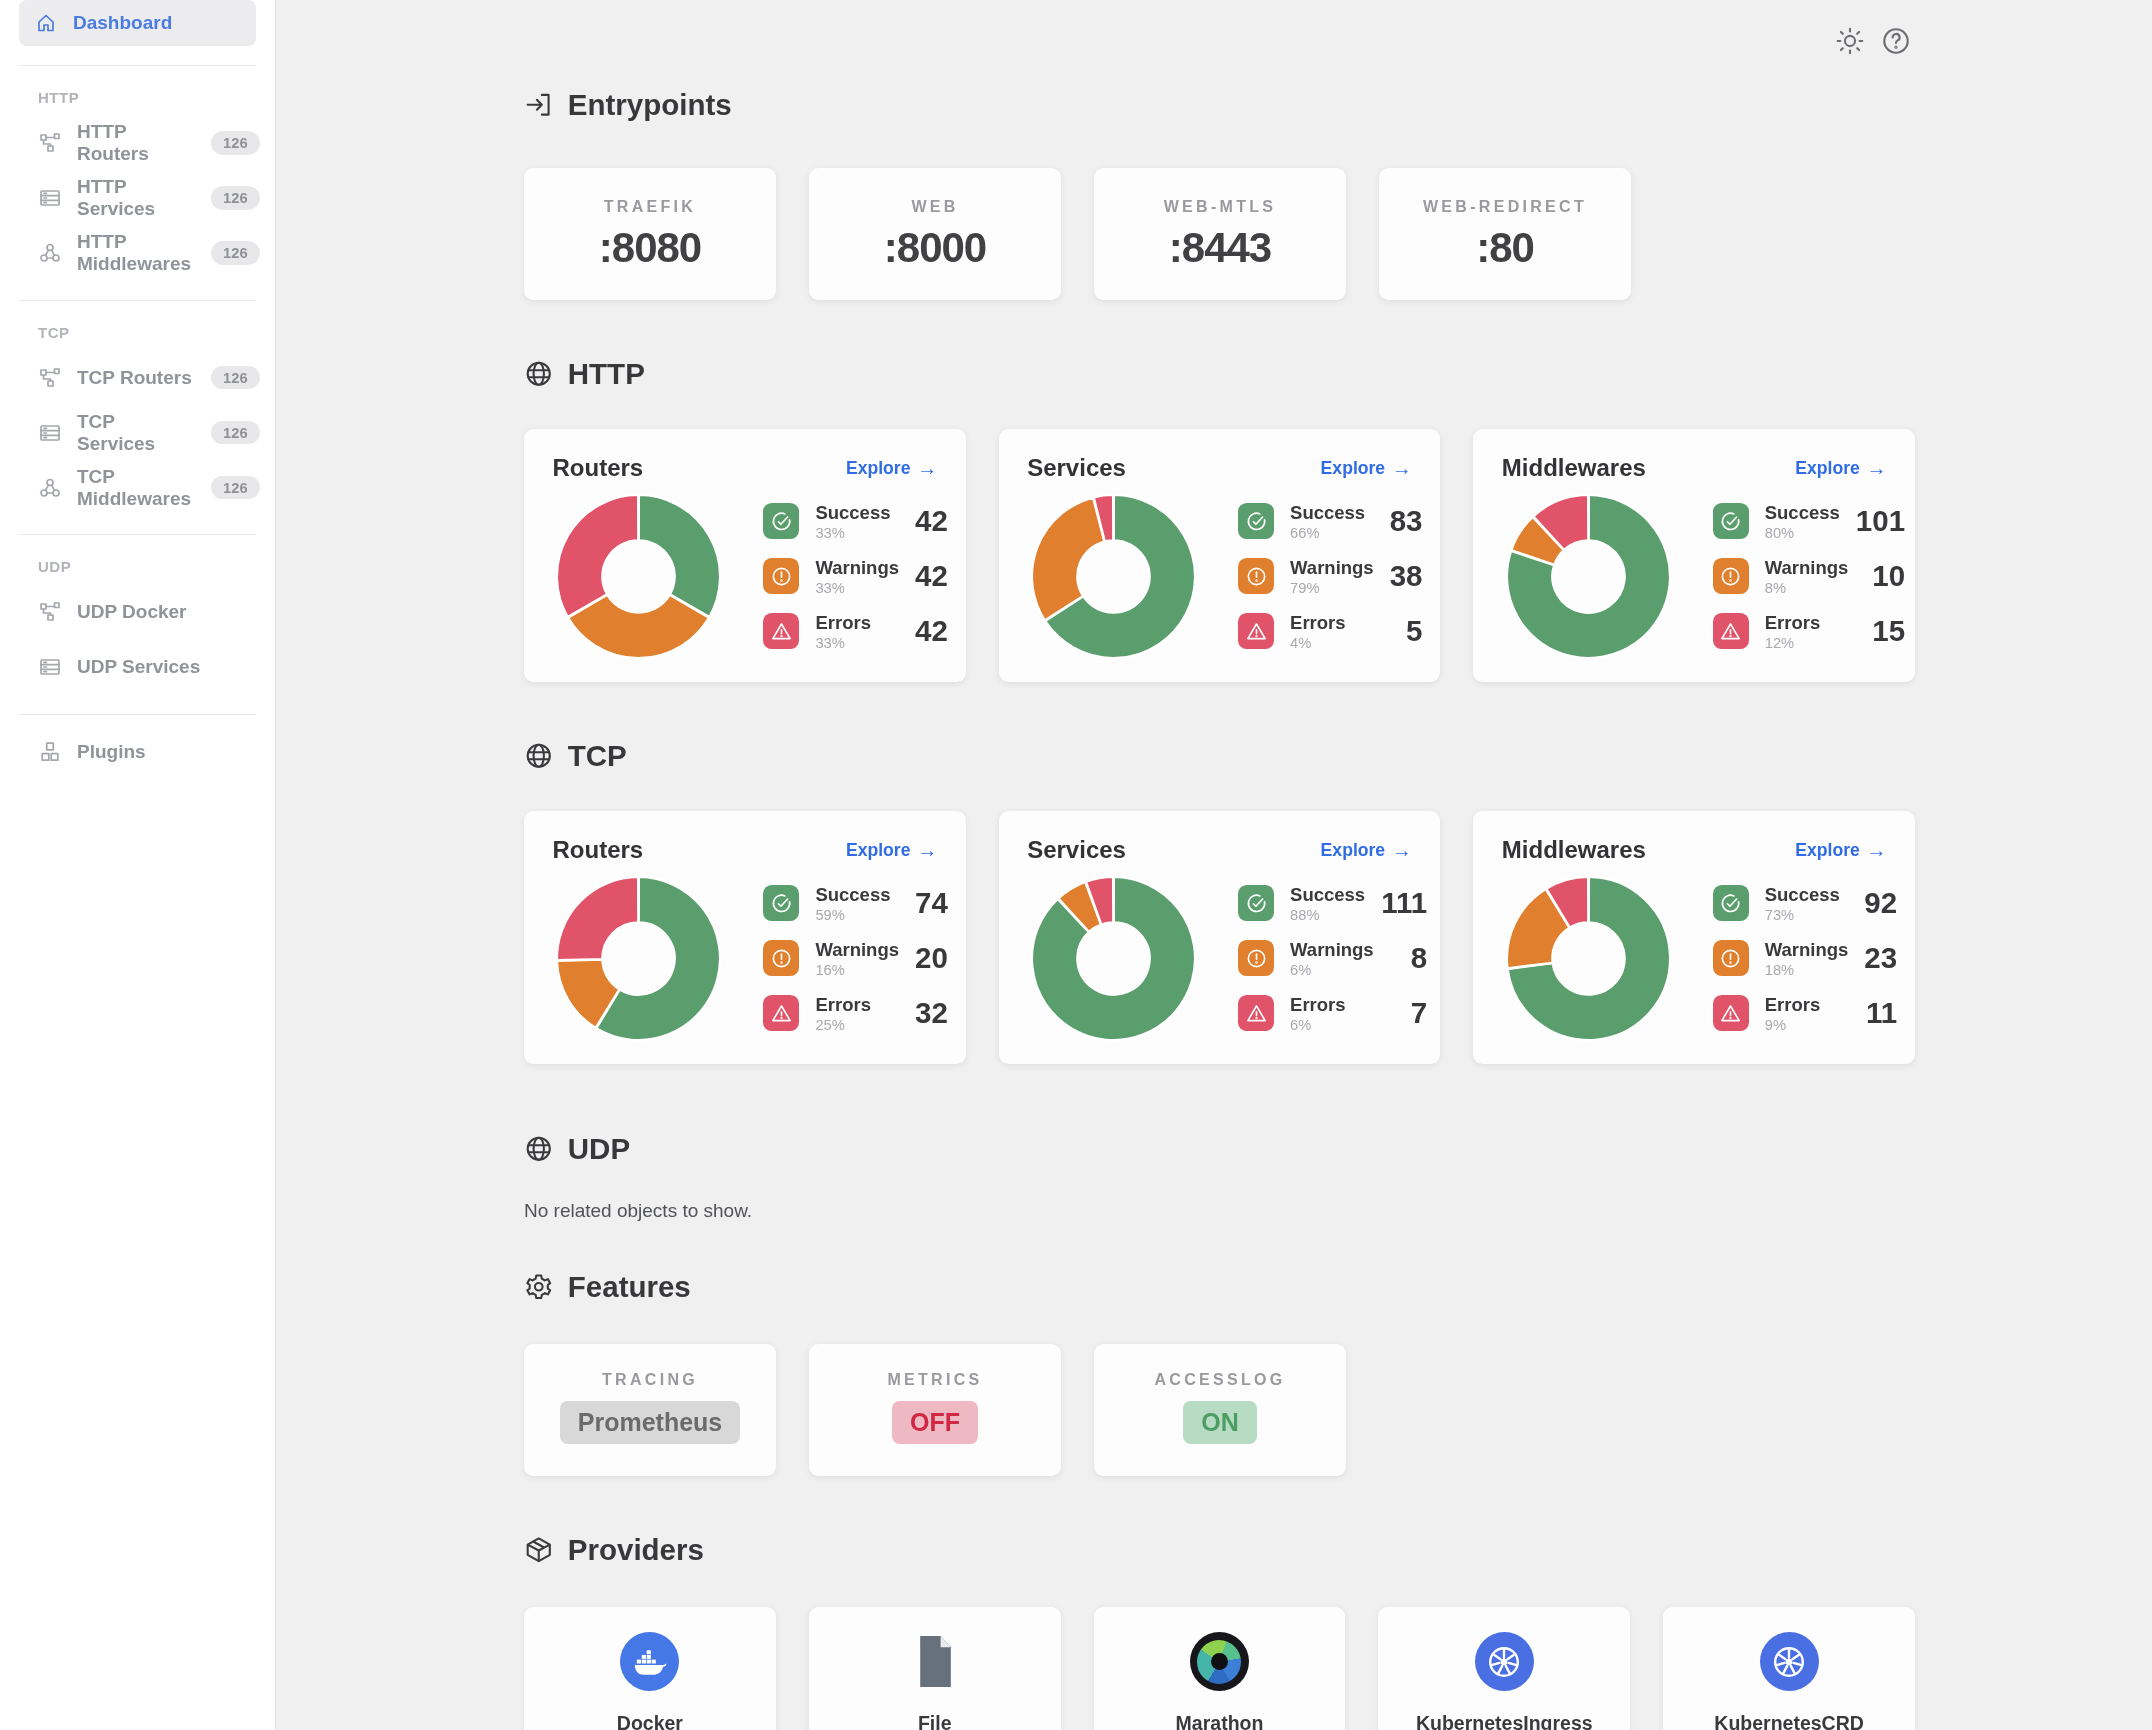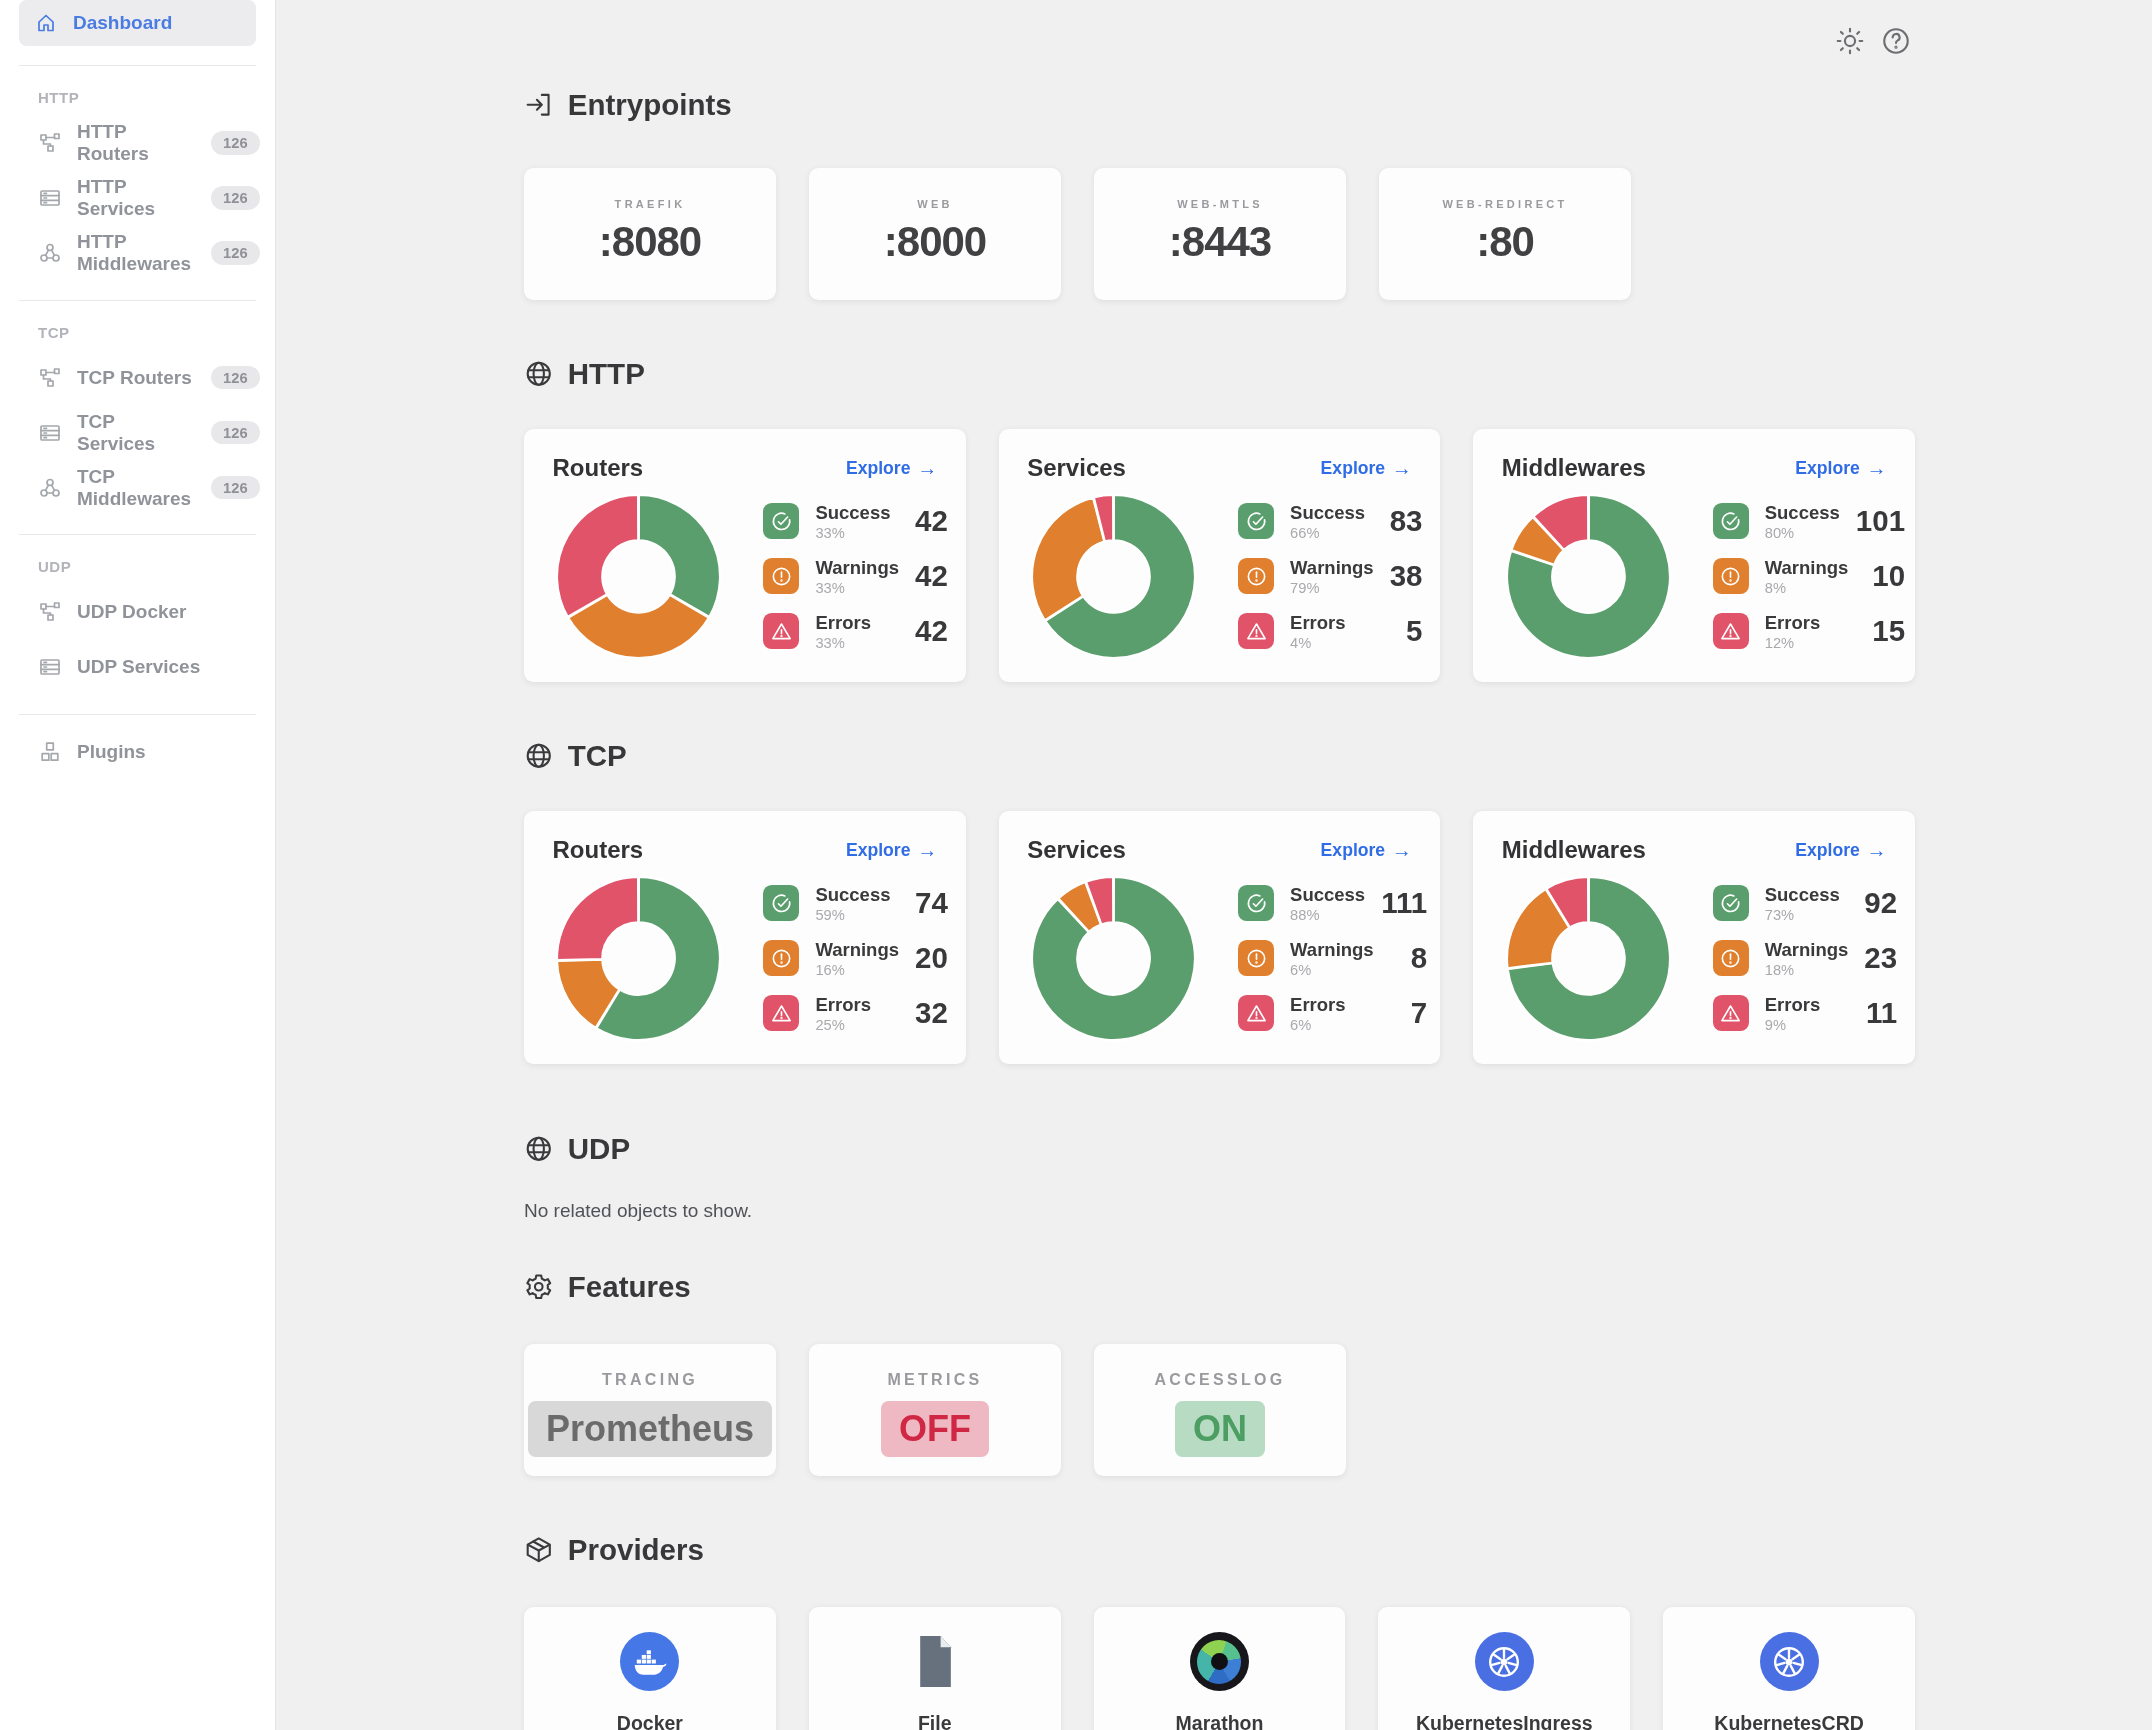--- a/index.html
+++ b/index.html
@@ -31,21 +31,21 @@
   
   .main { position:absolute; left:276px; top:0; right:0; bottom:0; }
   .content { padding:88px 0 0 248px; width:1639px; }
   .sec-heading { display:flex; align-items:center; gap:14.3px; font-size:29.5px; font-weight:700; color:#38383a; }
   .sec-ic { width:29.5px; height:29.5px; display:inline-flex; }
   .sec-ic svg { width:29.5px; height:29.5px; stroke:#3a3a3c; fill:none; stroke-width:1.7; stroke-linecap:round; stroke-linejoin:round; }
 
   .cards-row { display:flex; gap:33px; }
   .entry-row { margin-top:46px; }
   .entry-card { width:252px; height:132px; background:#fdfdfd; border-radius:9.5px; box-shadow:0 1.9px 6.7px rgba(0,0,0,0.07); text-align:center; }
-  .entry-label { margin-top:30px; font-size:11px; letter-spacing:3.3px; font-weight:600; color:#9a9a9e; }
+  .entry-label { margin-top:30px; font-size:16px; letter-spacing:3.3px; font-weight:600; color:#9a9a9e; }
   .entry-port { margin-top:7.6px; font-size:42px; font-weight:600; letter-spacing:-1px; color:#414143; }
 
   .proxy-section { margin-top:57px; }
   .proxy-cards { margin-top:38px; }
   .panel-card { width:476px; height:253px; background:#fdfdfd; border-radius:9.5px; box-shadow:0 1.9px 6.7px rgba(0,0,0,0.07); padding:25px 28.5px 21px 28.5px; overflow:hidden; }
   .panel-head { display:flex; justify-content:space-between; align-items:center; }
   .panel-title { font-size:24px; font-weight:600; color:#333335; }
   .explore { font-size:17.6px; font-weight:600; color:#2f6ce6; text-decoration:none; display:flex; align-items:center; gap:6.7px; cursor:pointer; }
   .explore-arrow { font-size:20px; line-height:1; }
   .panel-body { display:flex; align-items:center; margin-top:9.5px; }
@@ -62,21 +62,21 @@
   .stat-pct { font-size:14.7px; color:#a9a9ad; margin-top:1px; }
   .stat-value { margin-left:auto; font-size:29.5px; font-weight:700; color:#39393b; }
 
   .udp-section { margin-top:68px; }
   .udp-empty { margin-top:34px; font-size:19px; color:#515257; }
 
   .features-section { margin-top:48px; }
   .features-row { margin-top:40px; }
   .feature-card { width:252px; height:132px; background:#fdfdfd; border-radius:9.5px; box-shadow:0 1.9px 6.7px rgba(0,0,0,0.07); text-align:center; }
   .feature-label { margin-top:27px; font-size:16px; letter-spacing:3.3px; font-weight:700; color:#9a9a9e; }
-  .feature-badge { display:inline-block; margin-top:12.4px; padding:6.7px 18px; border-radius:7.6px; font-size:36px; font-weight:700; }
+  .feature-badge { display:inline-block; margin-top:12.4px; padding:6.7px 18px; border-radius:7.6px; font-size:25px; font-weight:700; }
   .f-neutral { background:#d8d8d8; color:#6b6b6b; }
   .f-off { background:#efb9c3; color:#cf2744; }
   .f-on { background:#b7dcc3; color:#4c9e63; }
 
   .providers-section { margin-top:57px; }
   .providers-row { margin-top:40px; }
   .provider-card { width:254px; height:204px; background:#fdfdfd; border-radius:9.5px; box-shadow:0 1.9px 6.7px rgba(0,0,0,0.07); text-align:center; }
   .picon-wrap { margin-top:25px; height:59px; display:flex; justify-content:center; }
   .pcircle { width:59px; height:59px; border-radius:50%; display:flex; align-items:center; justify-content:center; }
   .pcircle.dblue { background:#4577e6; }

